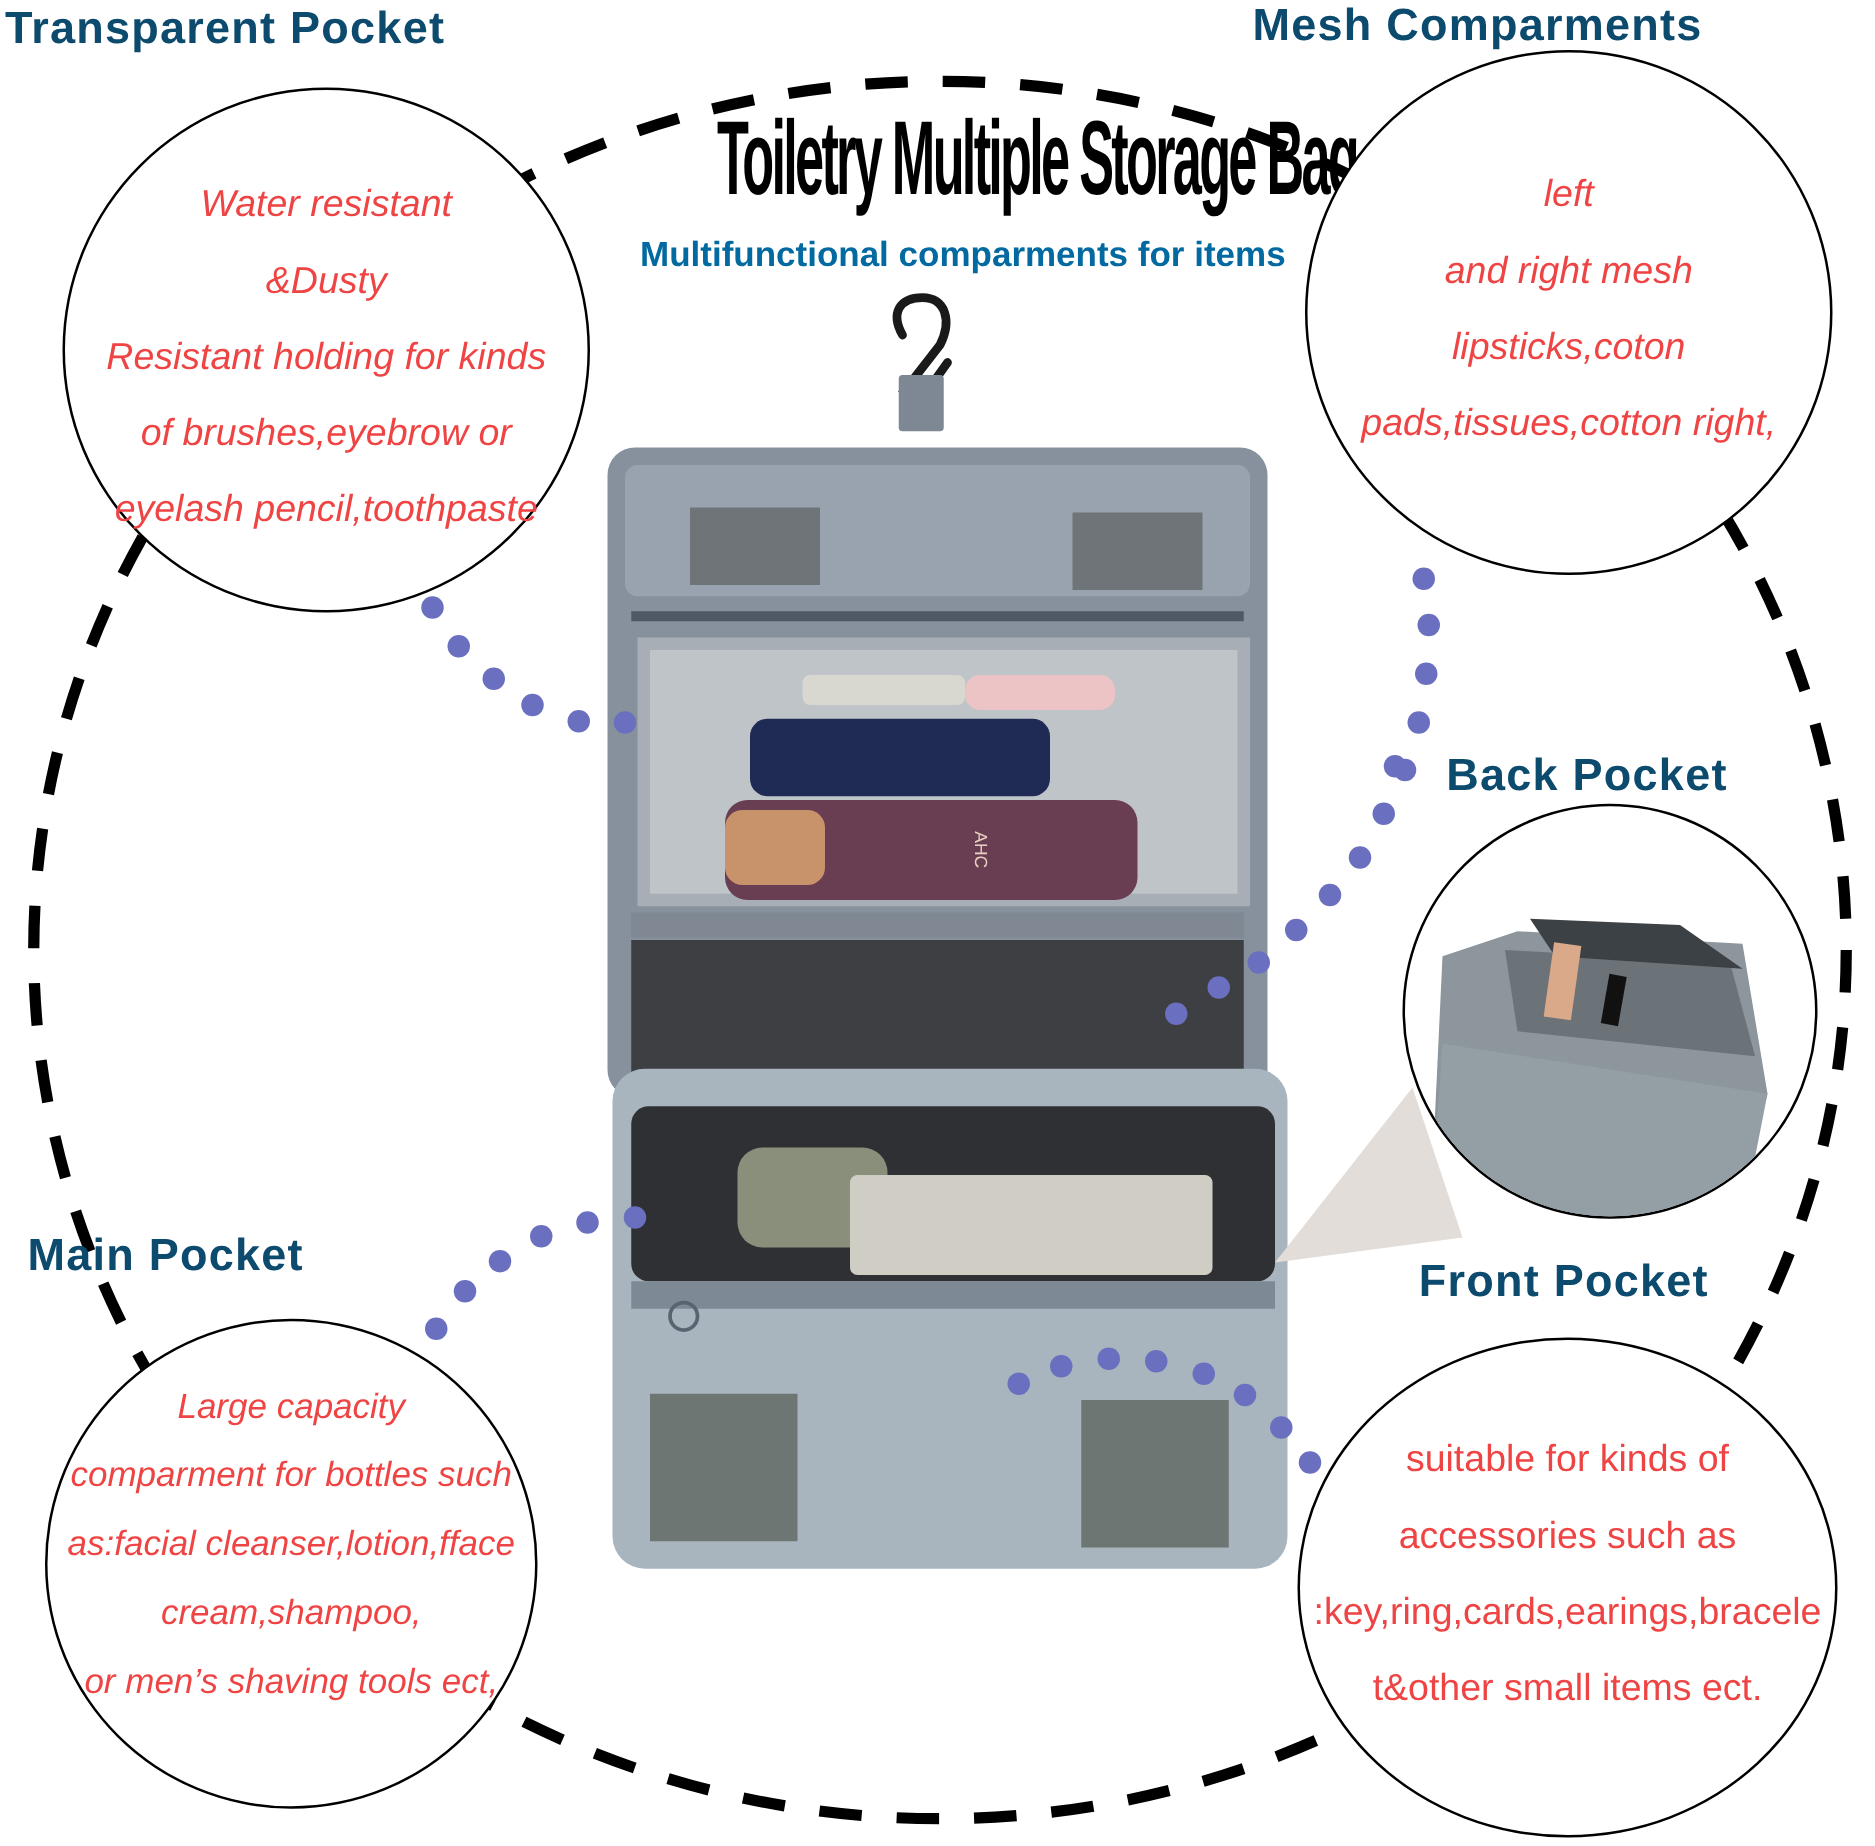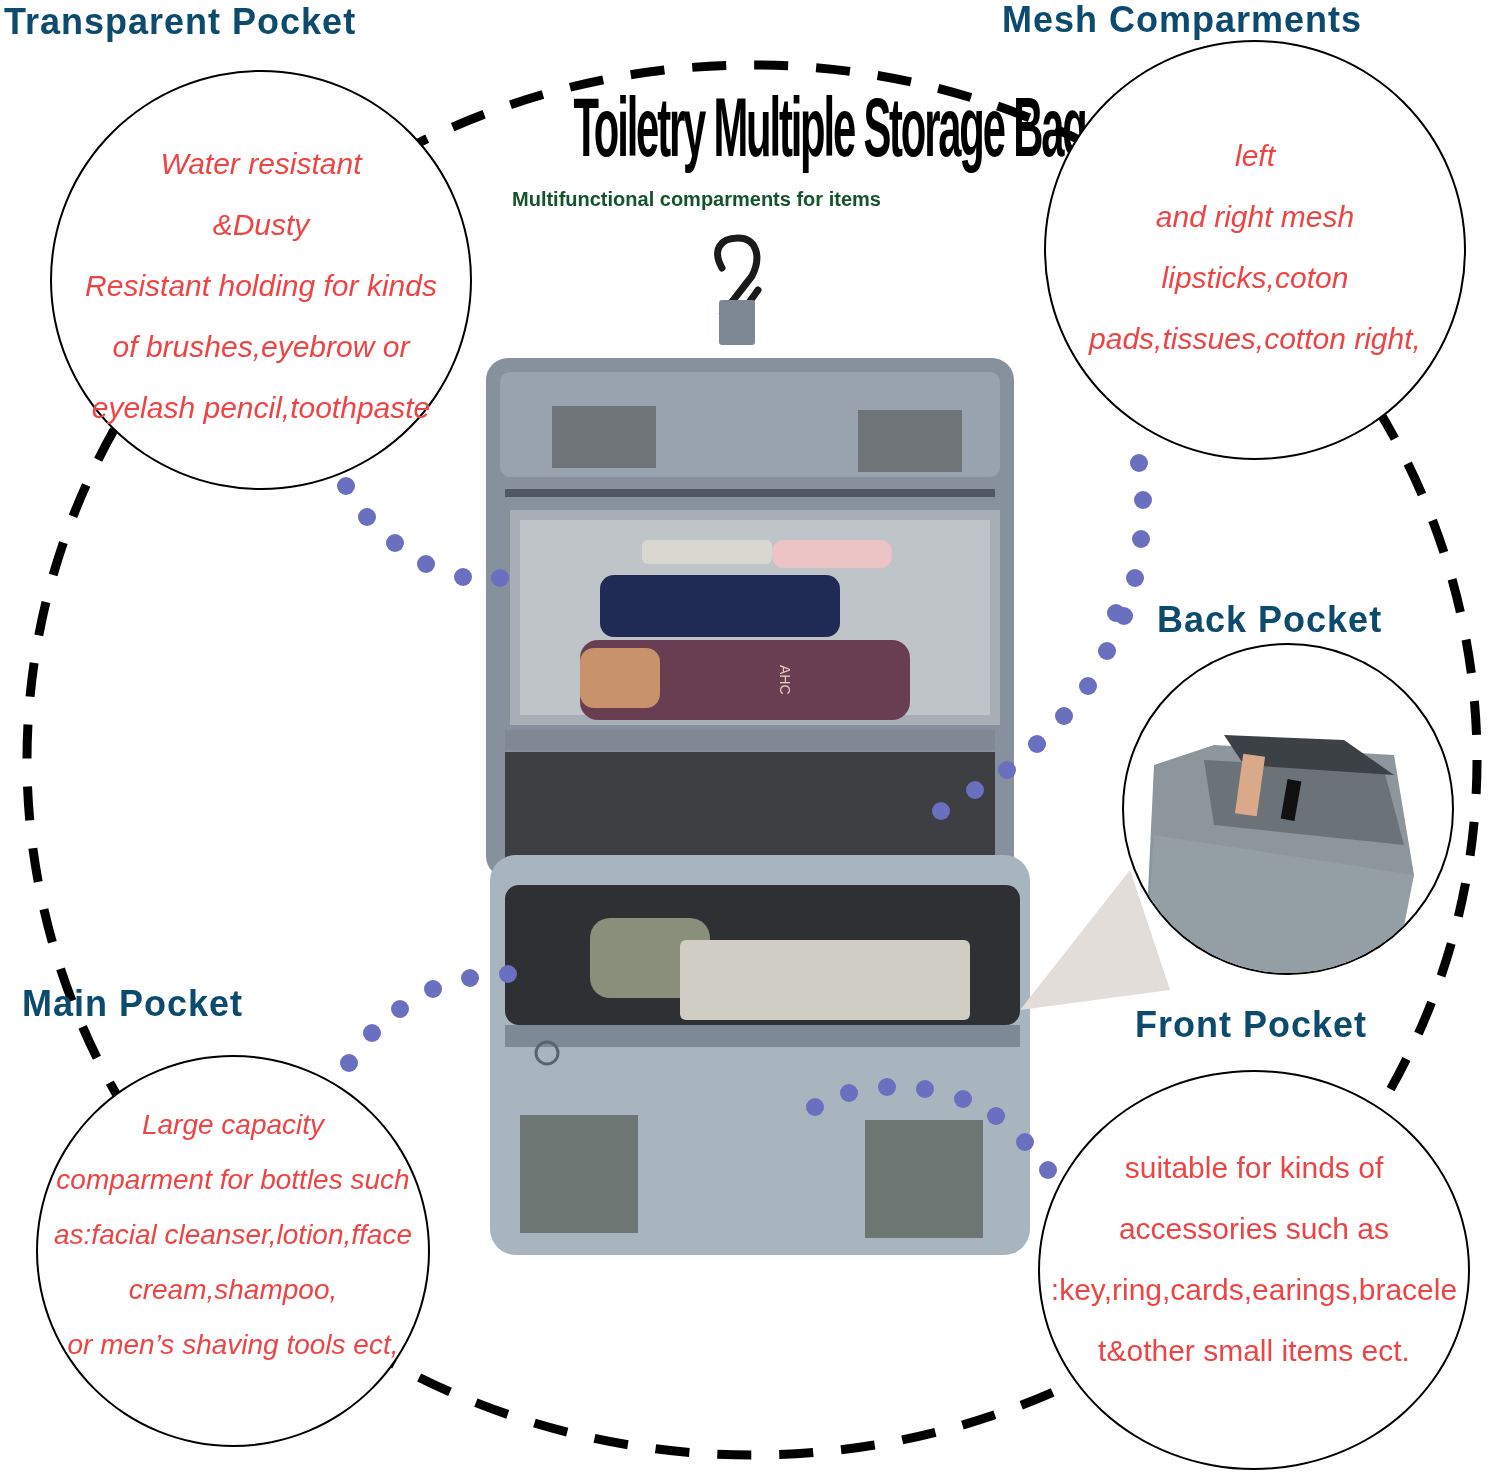--- a/index.html
+++ b/index.html
@@ -3,21 +3,21 @@
 <meta charset="utf-8">
 <style>
   html, body { margin:0; padding:0; background:#ffffff; }
   body { width:1500px; height:1477px; position:relative; overflow:hidden; font-family:"Liberation Sans", sans-serif; }
   .label { position:absolute; font-family:"Liberation Sans", sans-serif; font-weight:bold; color:#0c4a6e; font-size:36px; letter-spacing:1px; white-space:nowrap; line-height:1; }
   .circle { position:absolute; border:2px solid #000; border-radius:50%; background:#fff; box-sizing:border-box; display:flex; align-items:center; justify-content:center; overflow:visible; }
   .ctext { font-family:Liberation Sans, sans-serif; font-size:30px; color:#ef4444; text-align:center; line-height:61px; white-space:nowrap; }
   .ctext.italic { font-style:italic; }
   .ctext div { white-space:nowrap; }
   .title { position:absolute; left:498px; top:78px; width:540px; text-align:center; font-family:"Liberation Sans", sans-serif; font-weight:bold; font-size:58px; letter-spacing:-3px; transform:scaleX(0.72) scaleY(1.45); transform-origin:center top; white-space:nowrap; color:#000; }
-  .subtitle { position:absolute; left:512px; top:188px; font-family:"Liberation Sans", sans-serif; font-weight:bold; font-size:20px; color:#14532d; white-space:nowrap; }
+  .subtitle { position:absolute; left:512px; top:188px; font-family:"Liberation Sans", sans-serif; font-weight:bold; font-size:28px; color:#0369a1; white-space:nowrap; }
   svg { position:absolute; left:0; top:0; }
 </style>
 </head>
 <body>
 
 <svg width="1500" height="1477" viewBox="0 0 1500 1477">
 
   <ellipse cx="752" cy="760" rx="725" ry="695" fill="none" stroke="#000" stroke-width="9" stroke-dasharray="34 28"></ellipse>
 
   <g>

